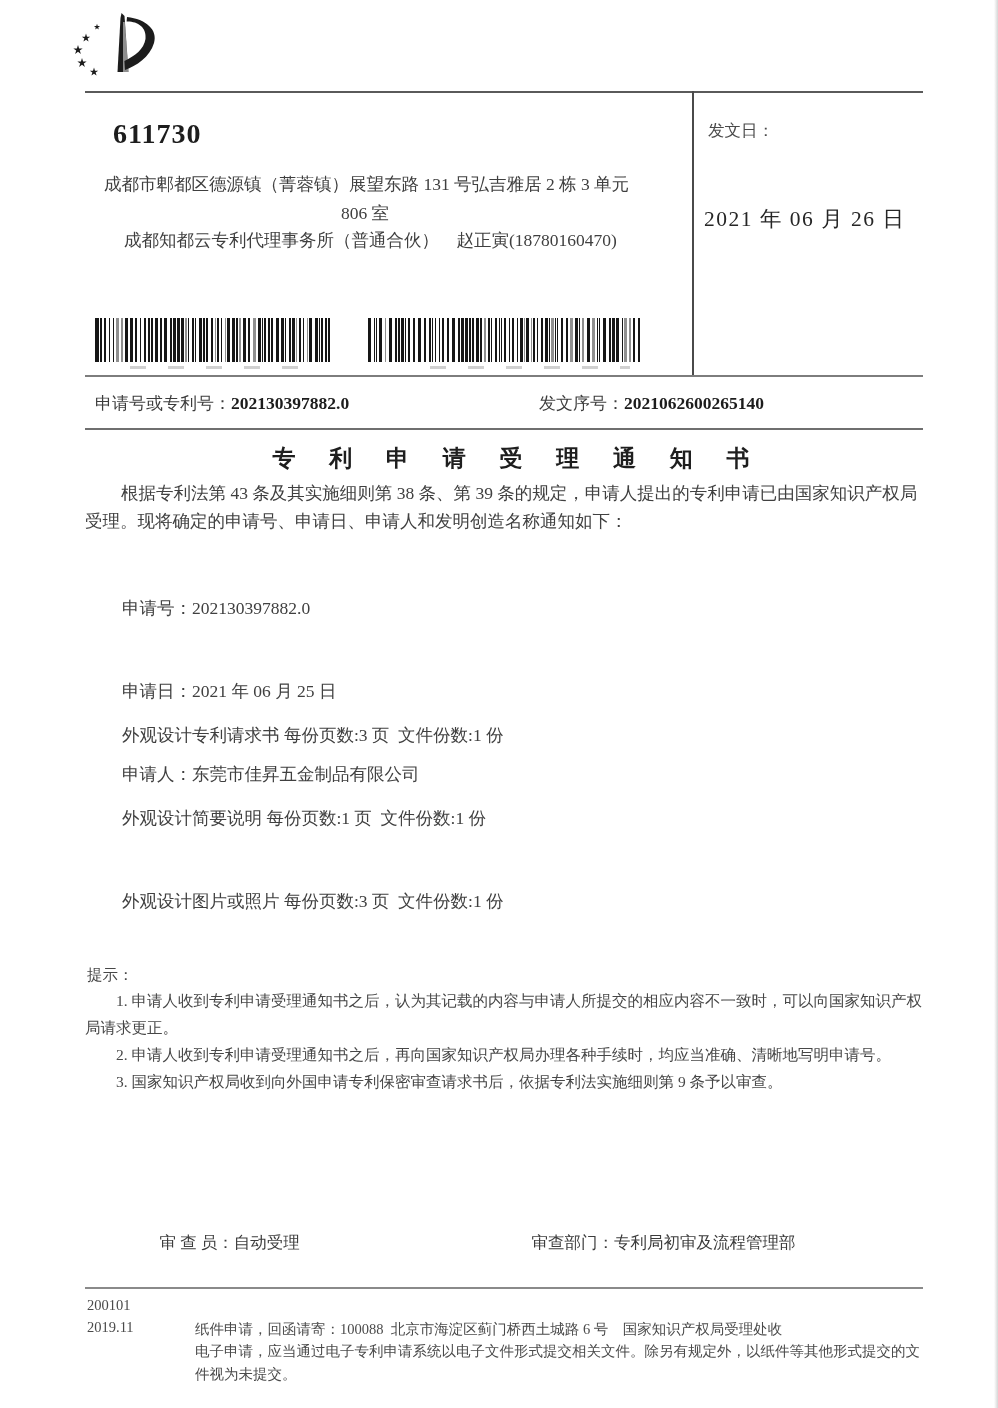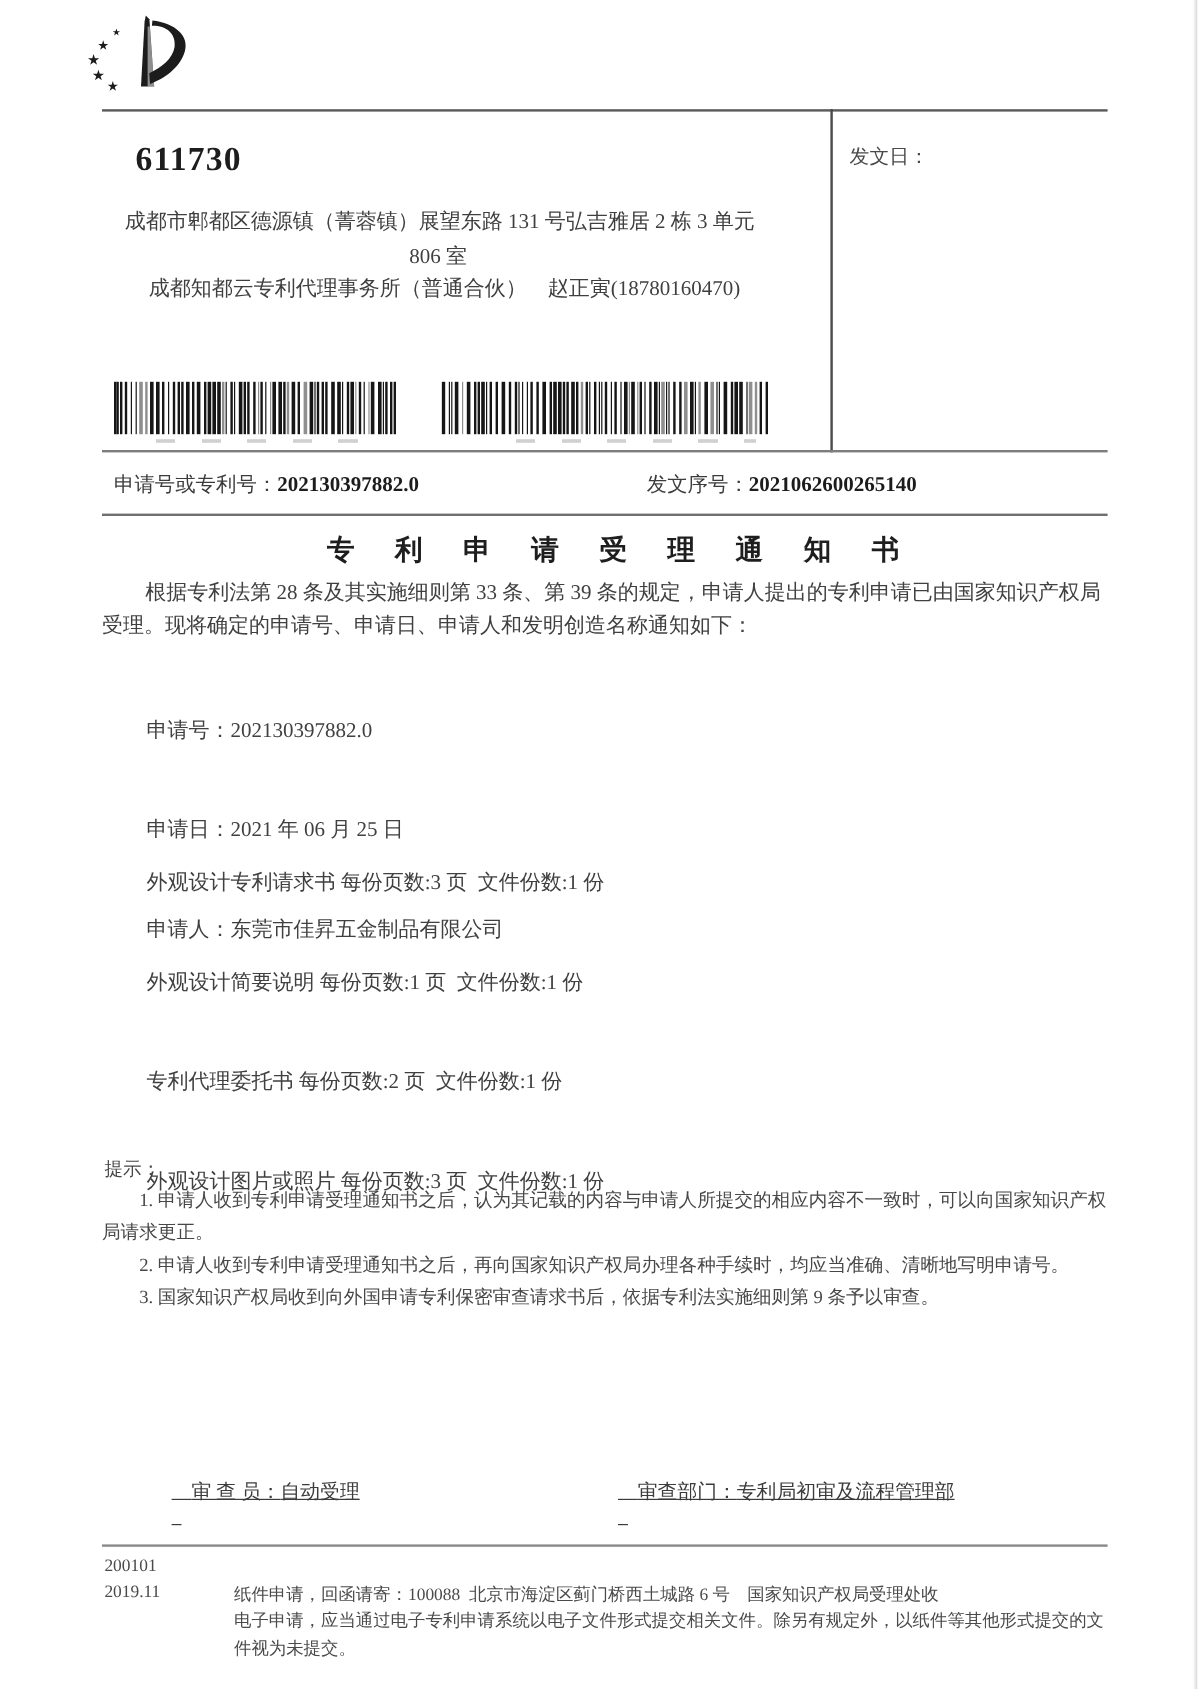--- a/index.html
+++ b/index.html
@@ -38,21 +38,21 @@
     position:absolute;top:443px;left:85px;width:838px;text-align:center;
     font-size:23px;font-weight:bold;color:#1e1e1e;letter-spacing:14px;padding-left:14px;
   }
   .body-text{font-size:17.5px;color:#404040;line-height:28px;}
   .intro{position:absolute;top:479px;left:85px;width:838px;text-indent:36px;}
   .stack{position:absolute;left:122px;white-space:pre-wrap;line-height:27.6px;}
   .notes{font-size:15.5px;color:#474747;line-height:27px;}
   .note-label{position:absolute;top:961px;left:87px;}
   .note-item{position:absolute;left:85px;width:845px;text-indent:31px;white-space:normal;}
   
-  .signoff{position:absolute;top:1212px;font-size:16.5px;color:#3c3c3c;white-space:pre-wrap;text-decoration:underline;}
+  .signoff{position:absolute;top:1212px;font-size:16.5px;color:#3c3c3c;white-space:pre-wrap;}
   
   .foot{font-size:14.5px;color:#4a4a4a;line-height:22.5px;}
   .foot-code{position:absolute;left:87px;}
   .foot-text{position:absolute;left:195px;width:735px;white-space:pre-wrap;margin-top:24px;}
 </style>
 </head>
 <body>
 
 <div class="page">
 
@@ -78,47 +78,47 @@
   <div class="vline" style="top:91px;left:692px;height:286px;"></div>
   <div class="hline" style="top:375px;left:85px;width:838px;background:#7d7d7d;"></div>
   <div class="hline" style="top:428px;left:85px;width:838px;background:#6f6f6f;"></div>
 
   <div class="postal">611730</div>
   <div class="addr1">成都市郫都区德源镇（菁蓉镇）展望东路 131 号弘吉雅居 2 栋 3 单元</div>
   <div class="addr2">806 室</div>
   <div class="agent">成都知都云专利代理事务所（普通合伙）　赵正寅(18780160470)</div>
 
   <div class="issue-label">发文日：</div>
+  <div class="issue-value">2021 年 06 月 26 日</div>
 
   <div class="barcode" style="left:95px;width:236px;"><i style="width:2px;background:#161616"></i><i style="width:2px;background:#161616"></i><i style="width:1px"></i><i style="width:2px;background:#161616"></i><i style="width:2px"></i><i style="width:2px;background:#161616"></i><i style="width:3px"></i><i style="width:1px;background:#161616"></i><i style="width:3px"></i><i style="width:1px;background:#161616"></i><i style="width:2px"></i><i style="width:3px;background:#8f8f8f"></i><i style="width:2px"></i><i style="width:2px;background:#8f8f8f"></i><i style="width:2px"></i><i style="width:3px;background:#161616"></i><i style="width:2px"></i><i style="width:3px;background:#161616"></i><i style="width:2px"></i><i style="width:2px;background:#161616"></i><i style="width:3px"></i><i style="width:1px;background:#161616"></i><i style="width:3px"></i><i style="width:2px;background:#161616"></i><i style="width:2px"></i><i style="width:2px;background:#161616"></i><i style="width:1px"></i><i style="width:2px;background:#161616"></i><i style="width:2px"></i><i style="width:3px;background:#161616"></i><i style="width:2px"></i><i style="width:2px;background:#161616"></i><i style="width:2px"></i><i style="width:3px;background:#161616"></i><i style="width:3px"></i><i style="width:2px;background:#161616"></i><i style="width:1px"></i><i style="width:3px;background:#161616"></i><i style="width:1px"></i><i style="width:3px;background:#161616"></i><i style="width:1px"></i><i style="width:3px;background:#161616"></i><i style="width:1px"></i><i style="width:2px;background:#8f8f8f"></i><i style="width:1px"></i><i style="width:1px;background:#161616"></i><i style="width:3px"></i><i style="width:2px;background:#161616"></i><i style="width:1px"></i><i style="width:1px;background:#161616"></i><i style="width:3px"></i><i style="width:3px;background:#161616"></i><i style="width:1px"></i><i style="width:2px;background:#161616"></i><i style="width:1px"></i><i style="width:2px;background:#161616"></i><i style="width:3px"></i><i style="width:2px;background:#161616"></i><i style="width:2px"></i><i style="width:1px;background:#8f8f8f"></i><i style="width:1px"></i><i style="width:2px;background:#161616"></i><i style="width:2px"></i><i style="width:1px;background:#161616"></i><i style="width:3px"></i><i style="width:1px;background:#8f8f8f"></i><i style="width:1px"></i><i style="width:3px;background:#161616"></i><i style="width:2px"></i><i style="width:3px;background:#161616"></i><i style="width:1px"></i><i style="width:2px;background:#161616"></i><i style="width:1px"></i><i style="width:2px;background:#8f8f8f"></i><i style="width:2px"></i><i style="width:3px;background:#161616"></i><i style="width:2px"></i><i style="width:2px;background:#161616"></i><i style="width:3px"></i><i style="width:3px;background:#8f8f8f"></i><i style="width:2px"></i><i style="width:3px;background:#161616"></i><i style="width:1px"></i><i style="width:1px;background:#161616"></i><i style="width:1px"></i><i style="width:2px;background:#161616"></i><i style="width:2px"></i><i style="width:2px;background:#161616"></i><i style="width:1px"></i><i style="width:2px;background:#161616"></i><i style="width:3px"></i><i style="width:3px;background:#161616"></i><i style="width:2px"></i><i style="width:3px;background:#161616"></i><i style="width:1px"></i><i style="width:1px;background:#161616"></i><i style="width:3px"></i><i style="width:2px;background:#161616"></i><i style="width:1px"></i><i style="width:3px;background:#161616"></i><i style="width:1px"></i><i style="width:1px;background:#8f8f8f"></i><i style="width:2px"></i><i style="width:2px;background:#161616"></i><i style="width:2px"></i><i style="width:1px;background:#161616"></i><i style="width:3px"></i><i style="width:1px;background:#8f8f8f"></i><i style="width:1px"></i><i style="width:3px;background:#161616"></i><i style="width:3px"></i><i style="width:3px;background:#161616"></i><i style="width:1px"></i><i style="width:1px;background:#161616"></i><i style="width:1px"></i><i style="width:2px;background:#161616"></i><i style="width:2px"></i><i style="width:2px;background:#161616"></i><i style="width:1px"></i><i style="width:2px;background:#161616"></i></div>
   <div class="barcode" style="left:368px;width:272px;"><i style="width:2px;background:#161616"></i><i style="width:1px;background:#161616"></i><i style="width:3px"></i><i style="width:1px;background:#161616"></i><i style="width:1px"></i><i style="width:1px;background:#161616"></i><i style="width:2px"></i><i style="width:3px;background:#161616"></i><i style="width:3px"></i><i style="width:1px;background:#8f8f8f"></i><i style="width:3px"></i><i style="width:3px;background:#161616"></i><i style="width:3px"></i><i style="width:2px;background:#161616"></i><i style="width:1px"></i><i style="width:2px;background:#161616"></i><i style="width:1px"></i><i style="width:3px;background:#161616"></i><i style="width:1px"></i><i style="width:1px;background:#161616"></i><i style="width:2px"></i><i style="width:2px;background:#161616"></i><i style="width:3px"></i><i style="width:2px;background:#161616"></i><i style="width:3px"></i><i style="width:3px;background:#161616"></i><i style="width:3px"></i><i style="width:2px;background:#161616"></i><i style="width:3px"></i><i style="width:2px;background:#161616"></i><i style="width:1px"></i><i style="width:1px;background:#161616"></i><i style="width:2px"></i><i style="width:1px;background:#161616"></i><i style="width:3px"></i><i style="width:1px;background:#161616"></i><i style="width:2px"></i><i style="width:2px;background:#161616"></i><i style="width:3px"></i><i style="width:2px;background:#161616"></i><i style="width:3px"></i><i style="width:3px;background:#161616"></i><i style="width:3px"></i><i style="width:2px;background:#161616"></i><i style="width:1px"></i><i style="width:3px;background:#161616"></i><i style="width:1px"></i><i style="width:3px;background:#161616"></i><i style="width:1px"></i><i style="width:2px;background:#161616"></i><i style="width:1px"></i><i style="width:2px;background:#161616"></i><i style="width:2px"></i><i style="width:3px;background:#161616"></i><i style="width:1px"></i><i style="width:2px;background:#161616"></i><i style="width:2px"></i><i style="width:2px;background:#8f8f8f"></i><i style="width:2px"></i><i style="width:2px;background:#161616"></i><i style="width:1px"></i><i style="width:1px;background:#161616"></i><i style="width:3px"></i><i style="width:2px;background:#161616"></i><i style="width:2px"></i><i style="width:1px;background:#161616"></i><i style="width:1px"></i><i style="width:1px;background:#161616"></i><i style="width:2px"></i><i style="width:2px;background:#161616"></i><i style="width:3px"></i><i style="width:1px;background:#161616"></i><i style="width:2px"></i><i style="width:2px;background:#161616"></i><i style="width:3px"></i><i style="width:1px;background:#161616"></i><i style="width:2px"></i><i style="width:3px;background:#161616"></i><i style="width:1px"></i><i style="width:1px;background:#8f8f8f"></i><i style="width:1px"></i><i style="width:3px;background:#161616"></i><i style="width:2px"></i><i style="width:1px;background:#8f8f8f"></i><i style="width:1px"></i><i style="width:2px;background:#161616"></i><i style="width:2px"></i><i style="width:1px;background:#161616"></i><i style="width:3px"></i><i style="width:2px;background:#161616"></i><i style="width:2px"></i><i style="width:3px;background:#161616"></i><i style="width:1px"></i><i style="width:1px;background:#161616"></i><i style="width:1px"></i><i style="width:3px;background:#8f8f8f"></i><i style="width:1px"></i><i style="width:1px;background:#161616"></i><i style="width:1px"></i><i style="width:1px;background:#161616"></i><i style="width:3px"></i><i style="width:2px;background:#161616"></i><i style="width:3px"></i><i style="width:2px;background:#161616"></i><i style="width:2px"></i><i style="width:3px;background:#8f8f8f"></i><i style="width:2px"></i><i style="width:3px;background:#161616"></i><i style="width:1px"></i><i style="width:1px;background:#161616"></i><i style="width:2px"></i><i style="width:2px;background:#8f8f8f"></i><i style="width:3px"></i><i style="width:3px;background:#161616"></i><i style="width:2px"></i><i style="width:3px;background:#8f8f8f"></i><i style="width:2px"></i><i style="width:1px;background:#161616"></i><i style="width:1px"></i><i style="width:1px;background:#161616"></i><i style="width:3px"></i><i style="width:3px;background:#161616"></i><i style="width:3px"></i><i style="width:2px;background:#161616"></i><i style="width:1px"></i><i style="width:3px;background:#161616"></i><i style="width:1px"></i><i style="width:3px;background:#161616"></i><i style="width:3px"></i><i style="width:1px;background:#161616"></i><i style="width:1px"></i><i style="width:3px;background:#8f8f8f"></i><i style="width:2px"></i><i style="width:2px;background:#8f8f8f"></i><i style="width:2px"></i><i style="width:2px;background:#161616"></i><i style="width:3px"></i><i style="width:2px;background:#161616"></i></div>
   <div class="bc-sub" style="left:130px;width:180px;"></div>
   <div class="bc-sub" style="left:430px;width:200px;"></div>
 
   <div class="numrow-label" style="left:95px;">
     <span>申请号或专利号：</span><span class="numrow-val">202130397882.0</span>
   </div>
   <div class="numrow-label" style="left:539px;">
     <span>发文序号：</span><span class="numrow-val">2021062600265140</span>
   </div>
 
   <div class="doc-title">专 利 申 请 受 理 通 知 书</div>
 
-  <div class="intro body-text">根据专利法第 28 条及其实施细则第 33 条、第 39 条的规定，申请人提出的专利申请已由国家知识产权局受理。现将确定的申请号、申请日、申请人和发明创造名称通知如下：</div>
+  <div class="intro body-text">根据专利法第 43 条及其实施细则第 38 条、第 39 条的规定，申请人提出的专利申请已由国家知识产权局受理。现将确定的申请号、申请日、申请人和发明创造名称通知如下：</div>
 
   <div class="stack body-text" style="top:540px;">
     <div>申请号：202130397882.0</div>
     <div>申请日：2021 年 06 月 25 日</div>
     <div>申请人：东莞市佳昇五金制品有限公司</div>
   </div>
 
   <div class="stack body-text" style="top:667px;">
     <div>外观设计专利请求书 每份页数:3 页  文件份数:1 份</div>
     <div>外观设计简要说明 每份页数:1 页  文件份数:1 份</div>
-    <div>专利代理委托书 每份页数:2 页  文件份数:1 份</div>
     <div>外观设计图片或照片 每份页数:3 页  文件份数:1 份</div>
   </div>
 
   <div class="note-label notes">提示：</div>
   <div class="note-item notes" style="top:987px;">1. 申请人收到专利申请受理通知书之后，认为其记载的内容与申请人所提交的相应内容不一致时，可以向国家知识产权局请求更正。</div>
   <div class="note-item notes" style="top:1041px;">2. 申请人收到专利申请受理通知书之后，再向国家知识产权局办理各种手续时，均应当准确、清晰地写明申请号。</div>
   <div class="note-item notes" style="top:1068px;">3. 国家知识产权局收到向外国申请专利保密审查请求书后，依据专利法实施细则第 9 条予以审查。</div>
 
   <div class="signoff" style="left:143px;">
     <span>审 查 员：</span><span>自动受理</span>

